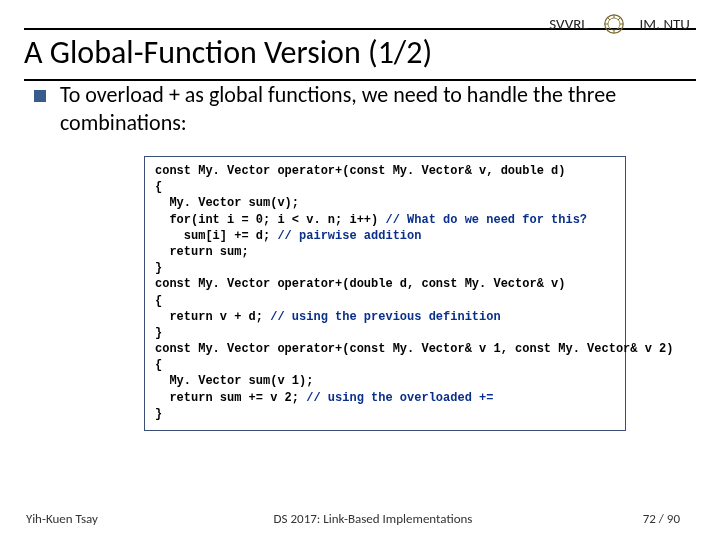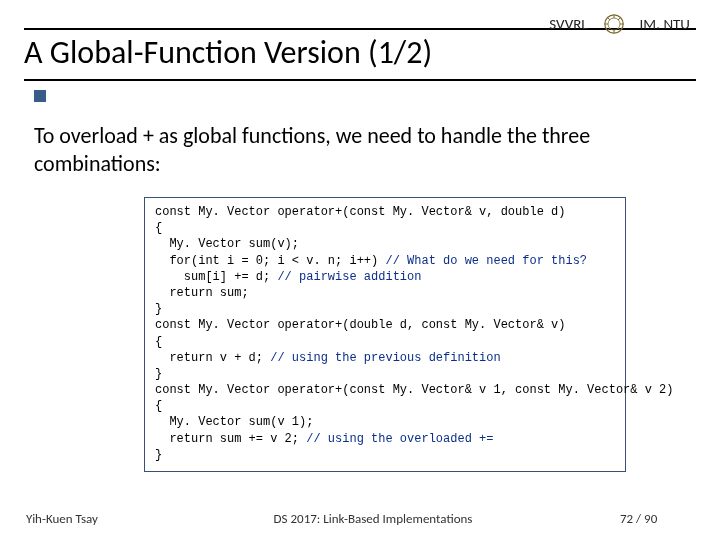--- a/index.html
+++ b/index.html
@@ -40,63 +40,62 @@
     padding: 2px 0 6px 0;
   }
   .title-rules {
     border-top: 2px solid #000;
     border-bottom: 2px solid #000;
     padding: 1px 0;
   }
   .bullet-row {
     display: flex;
     align-items: flex-start;
-    gap: 20px;
+    gap: 14px;
     padding: 0 8px 0 10px;
     margin-bottom: 20px;
-    flex-direction: column;
   }
   .bullet-icon {
     width: 12px;
     height: 12px;
     background: #385d8a;
     margin-top: 9px;
     flex: 0 0 auto;
   }
   .bullet-text {
     font-size: 22px;
     line-height: 1.25;
     color: #000;
   }
   .codebox {
     margin: 0 70px 0 120px;
     border: 1.5px solid #3a4f76;
     padding: 6px 10px 8px 10px;
     font-family: "Courier New", monospace;
     font-size: 12px;
-    font-weight: normal;
+    font-weight: bold;
     line-height: 1.35;
     white-space: pre;
     color: #000;
   }
   .c-cmt { color: #0a2f8a; }
   .footer {
     position: absolute;
     left: 0;
     right: 14px;
     bottom: 14px;
     display: flex;
     justify-content: space-between;
     align-items: baseline;
     padding: 0 26px;
     font-size: 13px;
     color: #333;
   }
   .footer .center { flex: 1; text-align: center; }
-  .footer .right { min-width: 60px; }
+  .footer .right { text-align: right; min-width: 60px; }
   .footer .left { min-width: 100px; }
 </style>
 </head>
 <body>
 
 <div class="slide">
 
   <div class="header-row">
     <span>SVVRL</span>
     <span class="logo">

